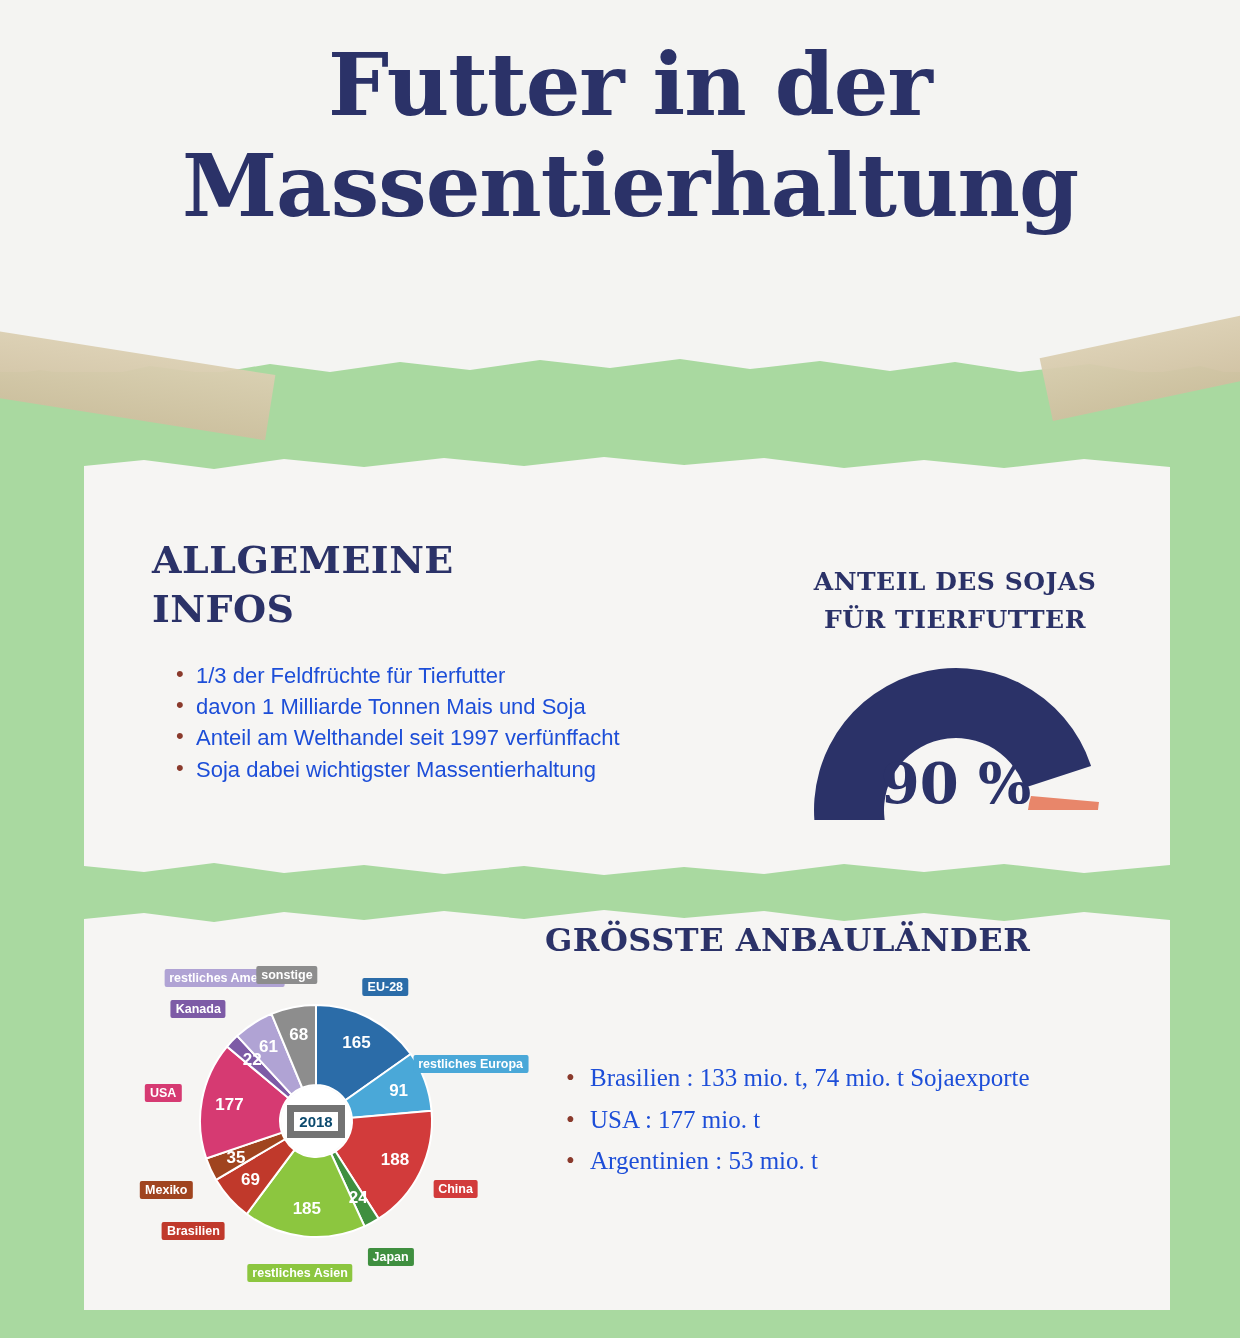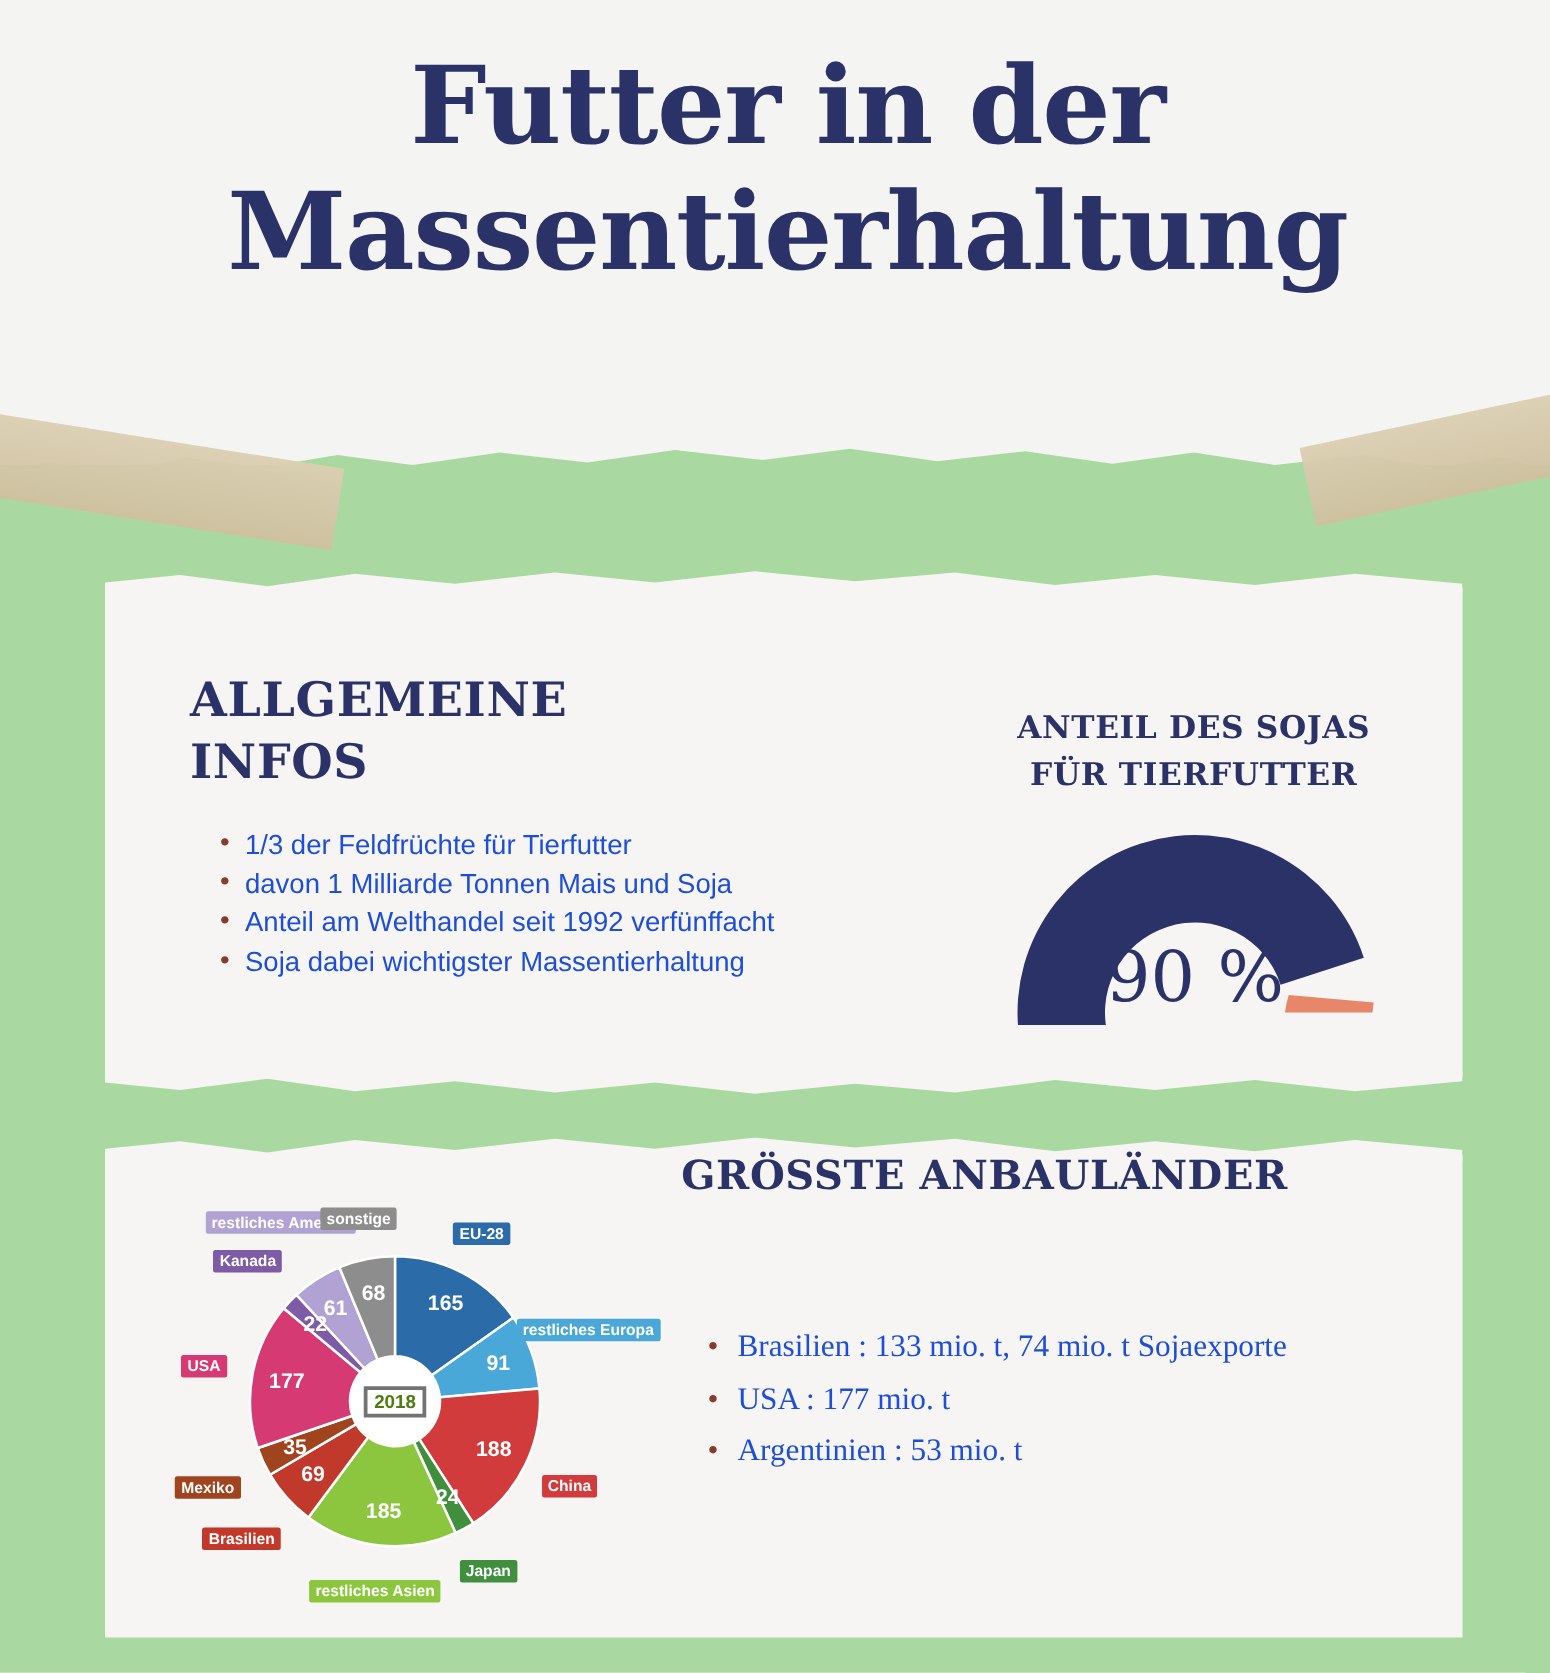--- a/index.html
+++ b/index.html
@@ -76,30 +76,30 @@
   }
   #allg-list{position:absolute;left:170px;top:660px;width:600px;font-size:22px;line-height:1.42;}
   #anbau-list{position:absolute;left:560px;top:1060px;width:540px;font-size:25px;line-height:1.42;}
   #anbau-list li{padding-left:30px;margin-bottom:6px;font-family:Liberation Serif, serif;}
   #anbau-list li::before{left:6px;top:0;}
   
   #gauge{position:absolute;left:796px;top:650px;width:320px;height:190px;}
   #gauge .pct{
     position:absolute;left:0;top:100px;width:320px;text-align:center;
     font-family:"DejaVu Serif","Liberation Serif",serif;
-    font-weight:normal;font-size:56px;color:#2b3268;
+    font-weight:bold;font-size:56px;color:#2b3268;
   }
   
   #donut-wrap{position:absolute;left:100px;top:940px;width:450px;height:350px;}
   .donut-center{
     position:absolute;left:181px;top:146px;width:70px;height:70px;border-radius:50%;
     background:#ffffff;display:flex;align-items:center;justify-content:center;
   }
   .donut-center span{
-    font-size:15px;font-weight:bold;color:#4d7c0f;border:3px solid #737373;padding:1px 5px;background:#fff;
+    font-size:15px;font-weight:bold;color:#0c4a6e;border:7px solid #737373;padding:1px 5px;background:#fff;
   }
   .slice-val{
     position:absolute;font-size:17px;font-weight:bold;color:#ffffff;
     transform:translate(-50%,-50%);
   }
   .lbl{
     position:absolute;font-size:12.5px;font-weight:bold;color:#fff;
     padding:2px 5px;border-radius:2px;white-space:nowrap;
     transform:translate(-50%,-50%);
   }
@@ -128,21 +128,21 @@
   <svg style="position:absolute;left:0;bottom:-14px;width:1086px;height:20px" viewBox="0 0 1086 20" preserveAspectRatio="none">
     <path d="M0,0 L0,10 L60,16 L130,7 L200,17 L280,9 L360,18 L440,10 L520,19 L600,11 L680,18 L760,8 L840,16 L920,8 L1000,17 L1086,9 L1086,0 Z" fill="#f6f5f3"></path>
   </svg>
 </div>
 
 <div class="heading" id="allg-heading">ALLGEMEINE INFOS</div>
 
 <ul class="bullets" id="allg-list">
   <li>1/3 der Feldfrüchte für Tierfutter</li>
   <li>davon 1 Milliarde Tonnen  Mais und Soja</li>
-  <li>Anteil am Welthandel seit 1992 verfünffacht</li>
+  <li>Anteil am Welthandel seit 1997 verfünffacht</li>
   <li>Soja dabei wichtigster Massentierhaltung</li>
 </ul>
 
 <div class="heading" id="anteil-heading">ANTEIL DES SOJAS FÜR TIERFUTTER</div>
 
 <div id="gauge">
   <svg viewBox="0 0 320 170" width="320" height="170">
 
     <path d="M 18 160 A 142 142 0 0 1 302 160 L 232 160 A 72 72 0 0 0 88 160 Z" fill="#2b3268" transform="rotate(-18 160 160)"></path>
 

